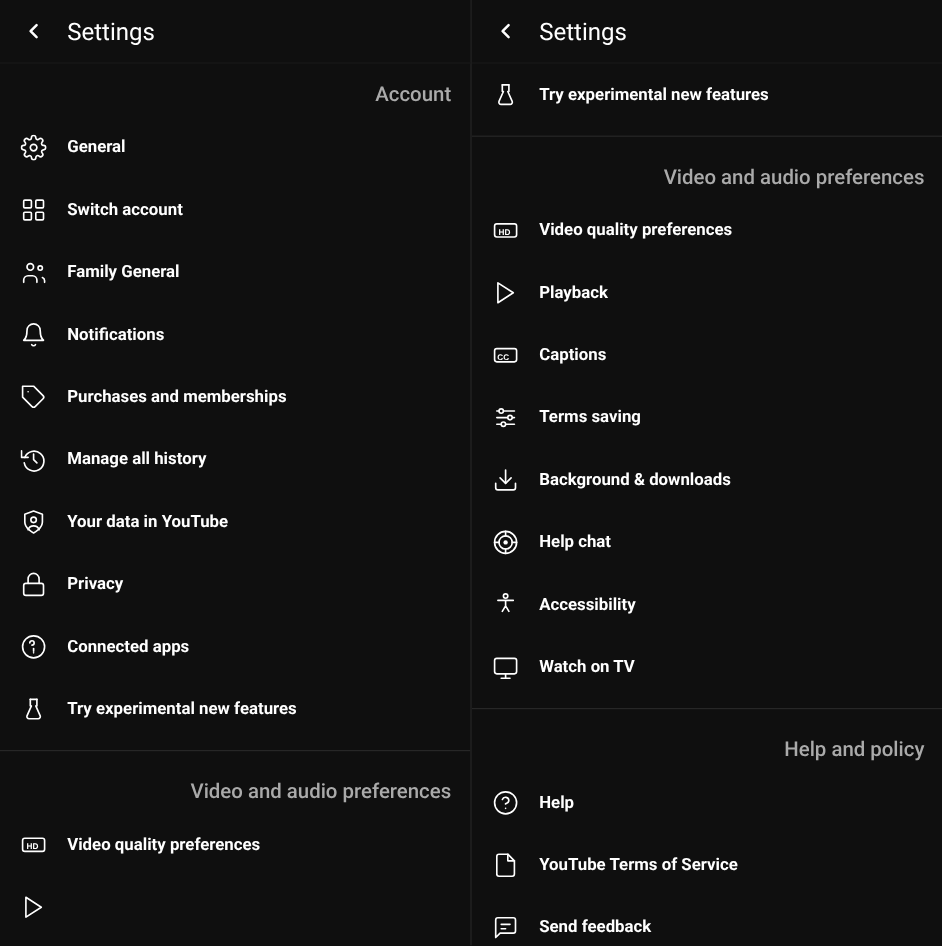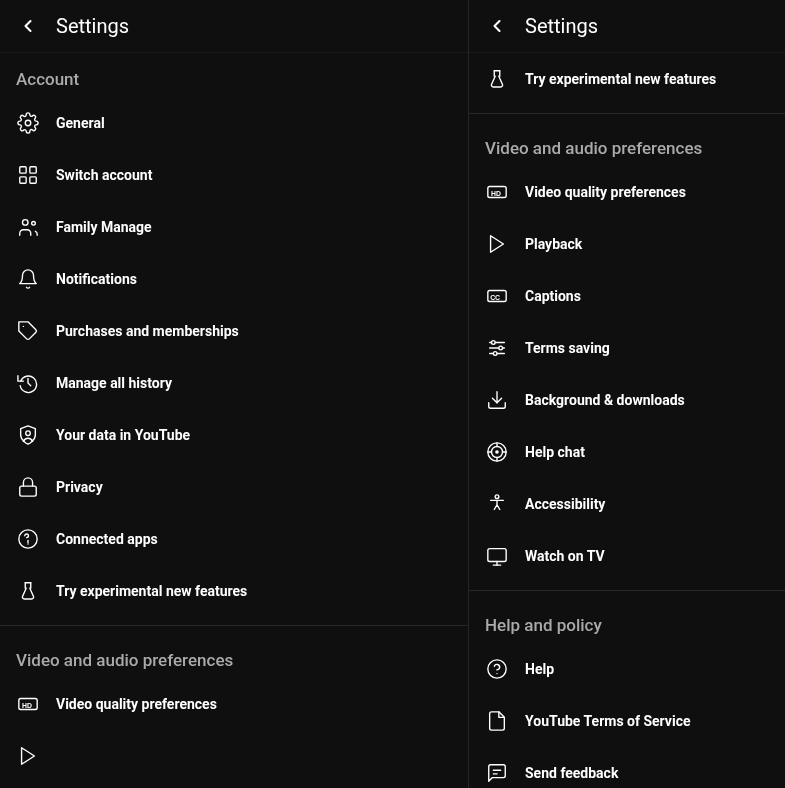--- a/index.html
+++ b/index.html
@@ -8,25 +8,26 @@
       color: #ffffff;
       font-family: 'Roboto', Arial, sans-serif;
       font-size: 14px;
       width: 785px;
       height: 788px;
       overflow: hidden;
       display: flex;
     }
 
     .panel {
-      width: 469px;
+      width: 393px;
       height: 788px;
       overflow-y: auto;
       border-right: 1px solid #272727;
       flex-shrink: 0;
+      text-align: right;
     }
 
     .panel::-webkit-scrollbar { width: 4px; }
     .panel::-webkit-scrollbar-track { background: #0f0f0f; }
     .panel::-webkit-scrollbar-thumb { background: #444; border-radius: 2px; }
 
     .panel-header {
       display: flex;
       align-items: center;
       padding: 14px 16px;
@@ -142,21 +143,21 @@
 
   <div class="menu-item">
     <div class="icon-wrap">
       <svg viewBox="0 0 24 24">
           <circle cx="9" cy="7" r="3"></circle>
           <path d="M3 21v-2a4 4 0 0 1 4-4h4a4 4 0 0 1 4 4v2"></path>
           <circle cx="18" cy="8" r="2"></circle>
           <path d="M22 21v-1.5a3 3 0 0 0-2-2.83"></path>
         </svg>
     </div>
-    <span class="item-label">Family Manage</span>
+    <span class="item-label">Family General</span>
   </div>
 
   <div class="menu-item">
     <div class="icon-wrap">
       <svg viewBox="0 0 24 24">
           <path d="M18 8A6 6 0 0 0 6 8c0 7-3 9-3 9h18s-3-2-3-9"></path>
           <path d="M13.73 21a2 2 0 0 1-3.46 0"></path>
         </svg>
     </div>
     <span class="item-label">Notifications</span>

